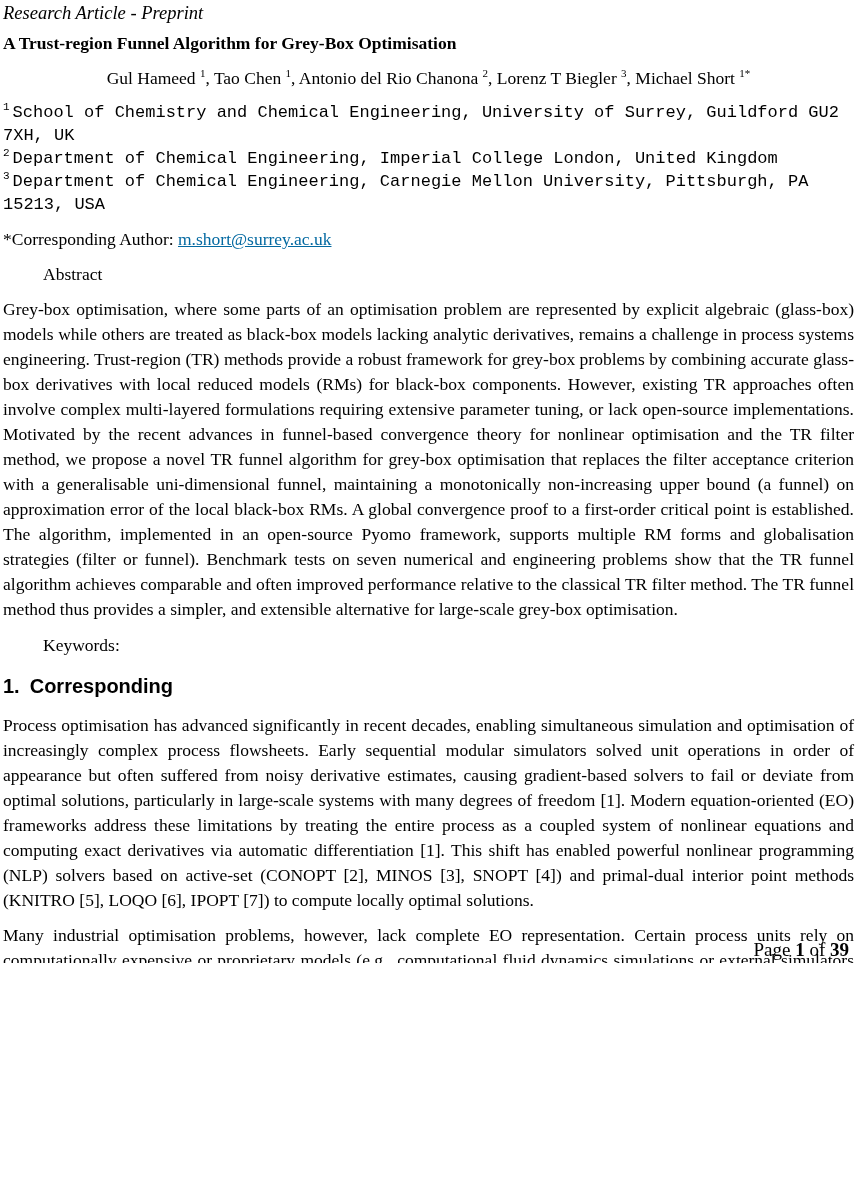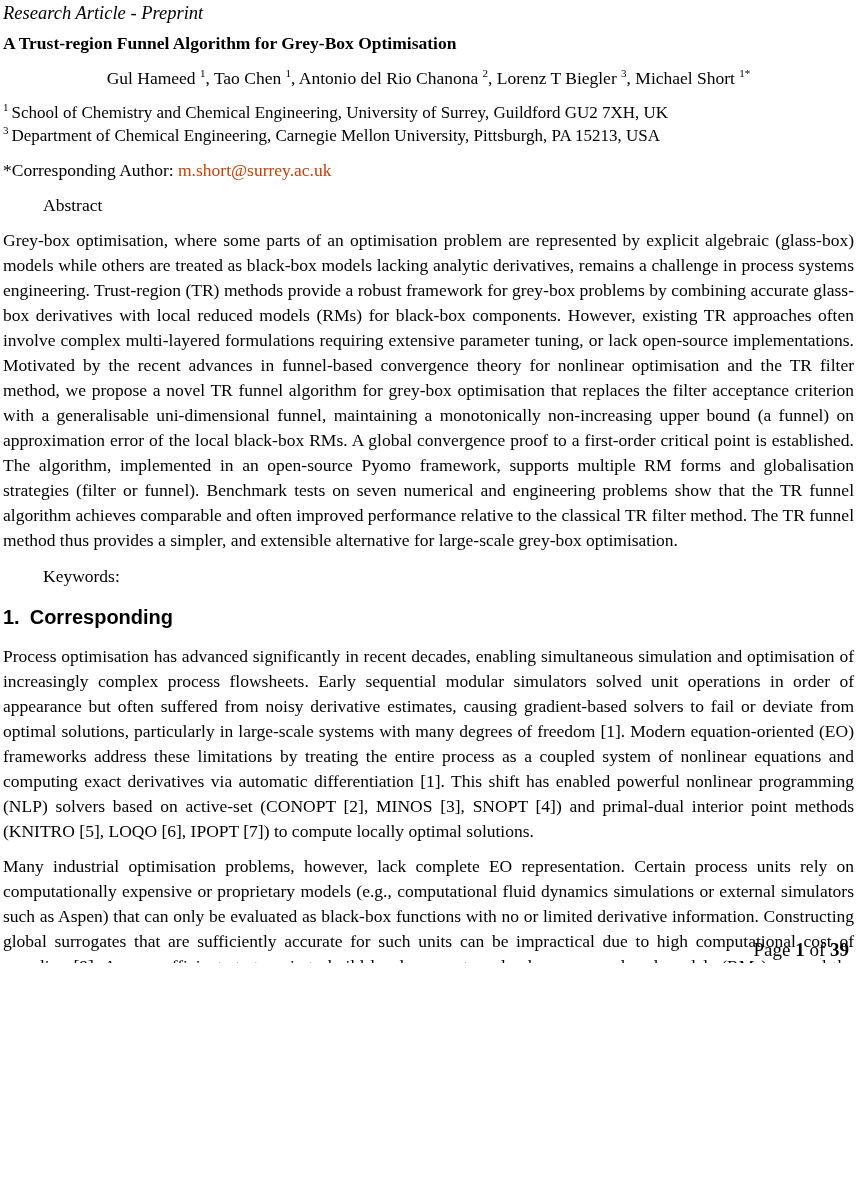--- a/index.html
+++ b/index.html
@@ -37,30 +37,32 @@
   }
   sup.s {
     font-size: 11px;
     line-height: 0;
     vertical-align: super;
   }
   .affiliations {
     margin-top: 11px;
     font-size: 17px;
     line-height: 23px;
+    font-family: Liberation Mono, monospace;
   }
   .affiliation-line sup.s { margin-right: 3px; }
   .corresponding-line {
     margin-top: 12px;
     font-size: 17.5px;
     line-height: 23px;
     white-space: pre-wrap;
   }
   .email-link {
-    color: #c2410c;
+    color: #0369a1;
+    text-decoration: underline;
     cursor: pointer;
     text-align: right;
   }
   .block-heading {
     margin-top: 12px;
     font-weight: normal;
     font-size: 17.5px;
     line-height: 23px;
     margin-left: 40px;
   }
@@ -101,20 +103,21 @@
 <div class="page">
 
   <div class="header-label">Research Article - Preprint</div>
 
   <div class="article-title">A Trust-region Funnel Algorithm for Grey-Box Optimisation</div>
 
   <div class="authors-line"><span><span>Gul Hameed </span><sup class="s">1</sup></span><span><span>, Tao Chen </span><sup class="s">1</sup></span><span><span>, Antonio del Rio Chanona </span><sup class="s">2</sup></span><span><span>, Lorenz T Biegler </span><sup class="s">3</sup></span><span><span>, Michael Short </span><sup class="s">1*</sup></span></div>
 
   <div class="affiliations">
     <div class="affiliation-line"><sup class="s">1</sup><span>School of Chemistry and Chemical Engineering, University of Surrey, Guildford GU2 7XH, UK</span></div>
+    <div class="affiliation-line"><sup class="s">2</sup><span>Department of Chemical Engineering, Imperial College London, United Kingdom</span></div>
     <div class="affiliation-line"><sup class="s">3</sup><span>Department of Chemical Engineering, Carnegie Mellon University, Pittsburgh, PA 15213, USA</span></div>
   </div>
 
   <div class="corresponding-line"><span>*Corresponding Author: </span><a class="email-link">m.short@surrey.ac.uk</a></div>
 
   <div class="block-heading">Abstract</div>
 
   <div class="body-text">Grey-box optimisation, where some parts of an optimisation problem are represented by explicit algebraic (glass-box) models while others are treated as black-box models lacking analytic derivatives, remains a challenge in process systems engineering. Trust-region (TR) methods provide a robust framework for grey-box problems by combining accurate glass-box derivatives with local reduced models (RMs) for black-box components. However, existing TR approaches often involve complex multi-layered formulations requiring extensive parameter tuning, or lack open-source implementations. Motivated by the recent advances in funnel-based convergence theory for nonlinear optimisation and the TR filter method, we propose a novel TR funnel algorithm for grey-box optimisation that replaces the filter acceptance criterion with a generalisable uni-dimensional funnel, maintaining a monotonically non-increasing upper bound (a funnel) on approximation error of the local black-box RMs. A global convergence proof to a first-order critical point is established. The algorithm, implemented in an open-source Pyomo framework, supports multiple RM forms and globalisation strategies (filter or funnel). Benchmark tests on seven numerical and engineering problems show that the TR funnel algorithm achieves comparable and often improved performance relative to the classical TR filter method. The TR funnel method thus provides a simpler, and extensible alternative for large-scale grey-box optimisation.</div>
 
   <div class="block-heading">Keywords:</div>

